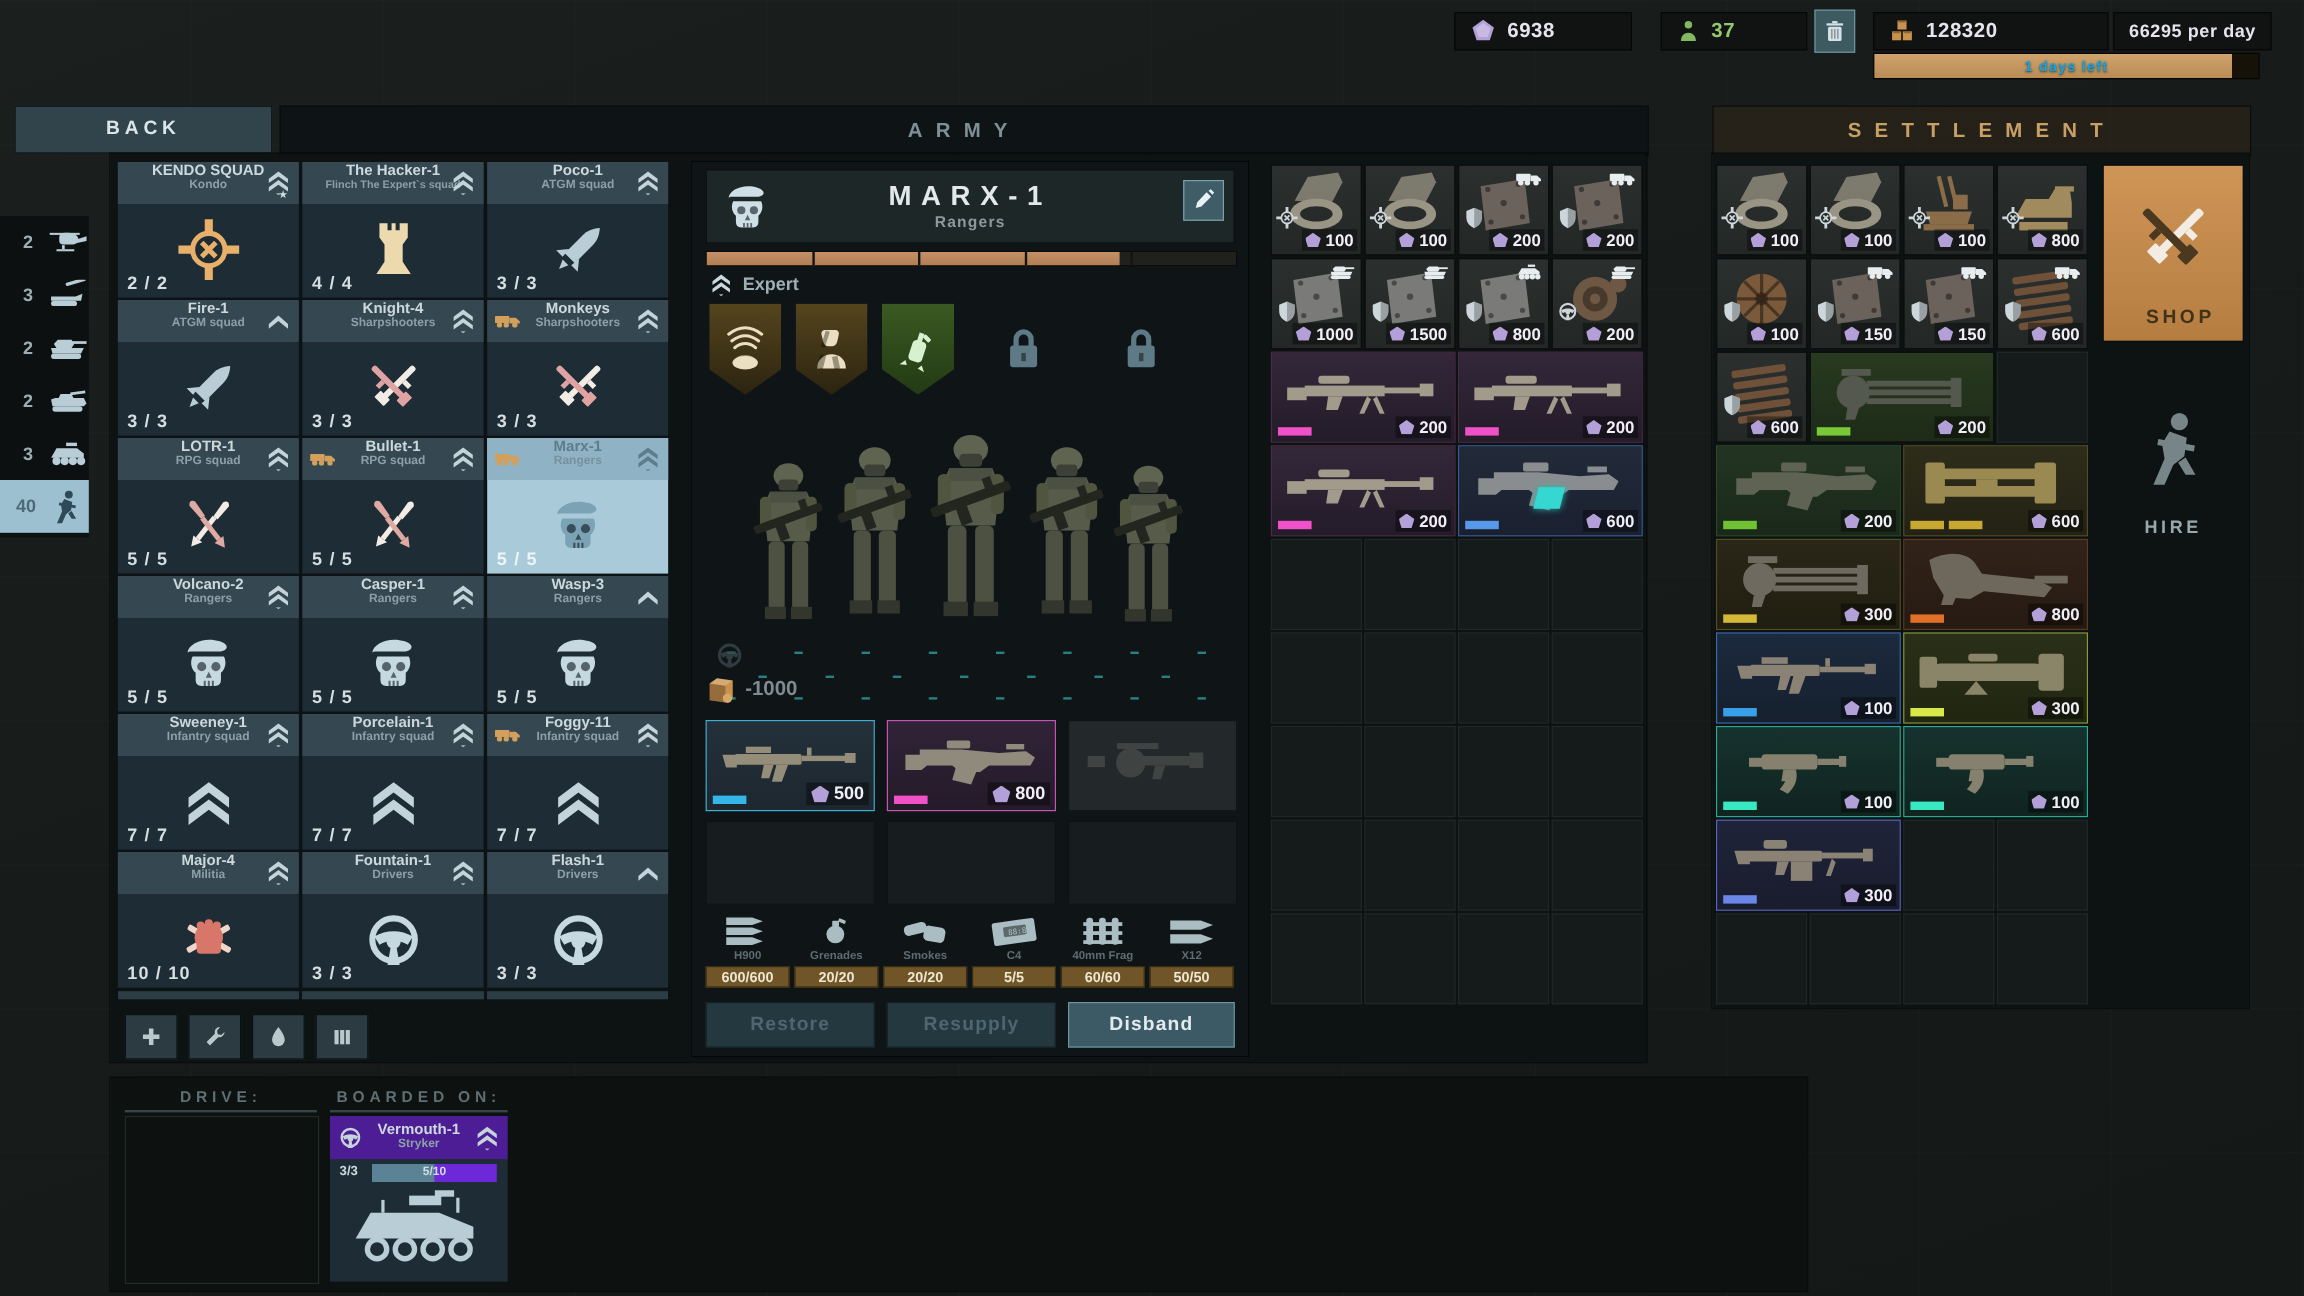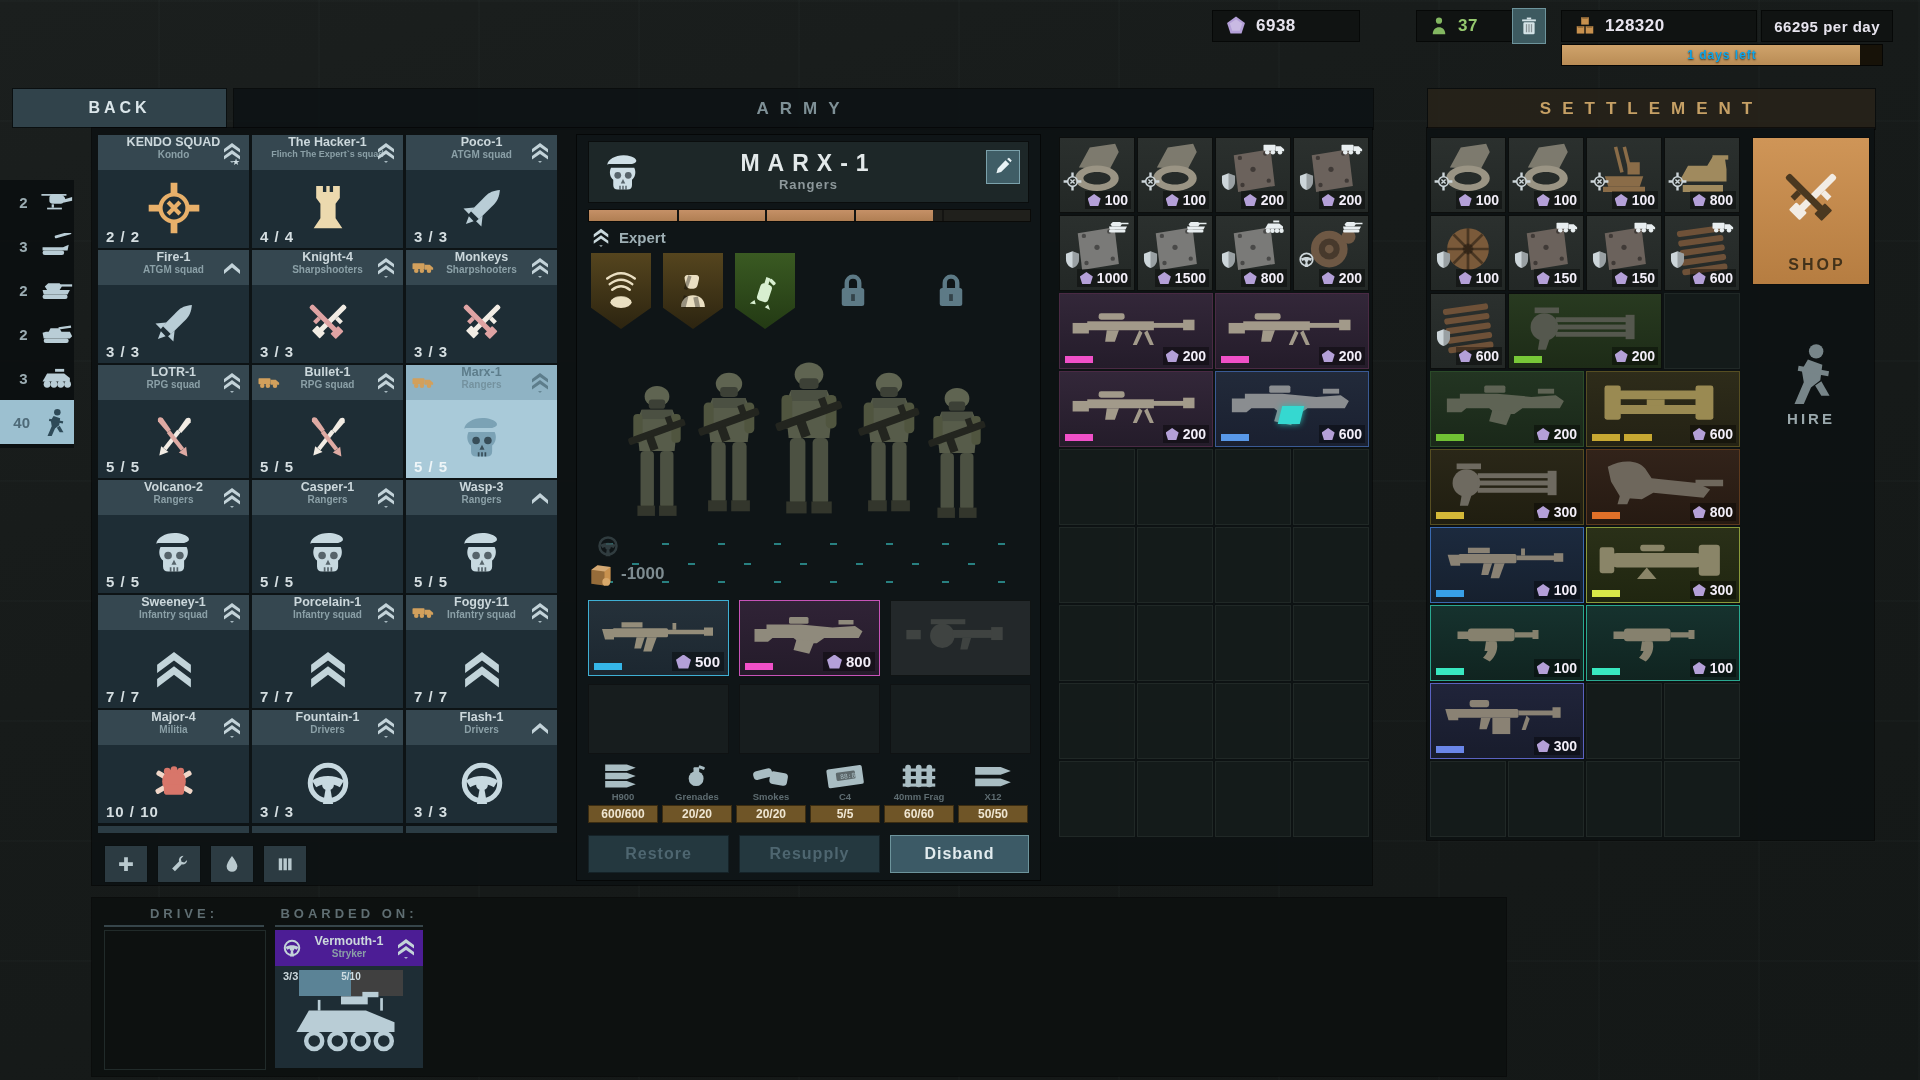--- a/index.html
+++ b/index.html
@@ -149,34 +149,34 @@
   .cyanmag{position:absolute;left:64px;top:34px;width:22px;height:18px;background:#35d8d0;
     transform:skew(-14deg);box-shadow:0 0 6px #2ab8b0}
   
   .shopbtn{left:1752px;top:137px;width:118px;height:148px;background:linear-gradient(#cf9557,#b67d41);
     border:1px solid #0c0e0d;cursor:pointer}
   .shopbtn svg{position:absolute;left:50%;top:42%;transform:translate(-50%,-50%);color:#4a3820}
   .shoplbl{position:absolute;bottom:10px;width:100%;text-align:center;font-size:16px;font-weight:bold;
     letter-spacing:3px;color:#43321a}
   .ghostbtn{position:absolute;width:118px;text-align:center;cursor:pointer;color:#93a3a8}
   .ghostbtn svg{margin:0 auto;color:#8a9a9e;opacity:.85}
-  .ghostlbl{font-size:15px;font-weight:bold;letter-spacing:3px;margin-top:0;color:#9aa8ac}
+  .ghostlbl{font-size:15px;font-weight:bold;letter-spacing:3px;margin-top:20px;color:#9aa8ac}
   
   .bottompanel{left:92px;top:898px;width:1414px;height:178px;background:rgba(13,17,16,.95);
     box-shadow:0 0 0 1px rgba(0,0,0,.5)}
   .glabel{position:absolute;font-size:13px;font-weight:bold;letter-spacing:4px;color:#5f6e72;
     border-bottom:2px solid #36454a;padding-bottom:4px;text-align:center}
   .drivebox{position:absolute;left:12px;top:32px;width:160px;height:138px;background:#0d1110;border:1px solid #212b2a}
   .vcard{position:absolute;left:183px;top:32px;width:148px;height:138px;background:#1e2d35;cursor:pointer}
   .vcard .hd{height:36px;background:#4c1d95;position:relative;text-align:center}
   .vcard .nm{font-size:12.5px;font-weight:bold;color:#ccd8dc;padding-top:4px}
   .vcard .tp{font-size:10px;font-weight:bold;color:#8ba0a7}
   .vwheel{position:absolute;left:6px;top:7px;width:22px;height:22px;color:#c3d3d9}
   .vcrew{position:absolute;left:8px;top:40px;font-size:11px;font-weight:bold;color:#ccd8dc}
-  .vbar{position:absolute;left:24px;top:40px;width:104px;height:26px;background:#404040}
+  .vbar{position:absolute;left:35px;top:40px;width:104px;height:15px;background:#6d28d9}
   .vfill{height:100%;background:#5b8396}
   .vbarlbl{position:absolute;inset:0;text-align:center;font-size:10px;font-weight:bold;color:#cfdde2;line-height:13px}
   .vbody{position:absolute;left:0;top:58px;width:148px;height:72px;display:flex;align-items:center;justify-content:center;color:#b9cdd6}
 </style>
 </head>
 <body>
 
 <svg width="0" height="0" style="position:absolute">
 <defs>
 <symbol id="s-cross" viewBox="0 0 64 64">
@@ -667,21 +667,21 @@
 </svg>
 
 <div class="stage">
 
   <div class="cbox" style="left:1212px;top:10px;width:148px">
     <svg class="ic" width="22" height="22" style="color:#b4a0d8">
         <use href="#s-gem"></use>
       </svg>
     <span class="num">6938</span>
   </div>
-  <div class="cbox" style="left:1416px;top:10px;width:122px">
+  <div class="cbox" style="left:1384px;top:10px;width:122px">
     <svg class="ic" width="20" height="20" style="color:#83b761">
         <use href="#s-person"></use>
       </svg>
     <span class="num green">37</span>
   </div>
   <button class="trashbtn" style="left:1512px;top:8px">
     <svg class="ic" width="20" height="20" style="color:#d3e2e6">
         <use href="#s-trash"></use>
       </svg>
   </button>

